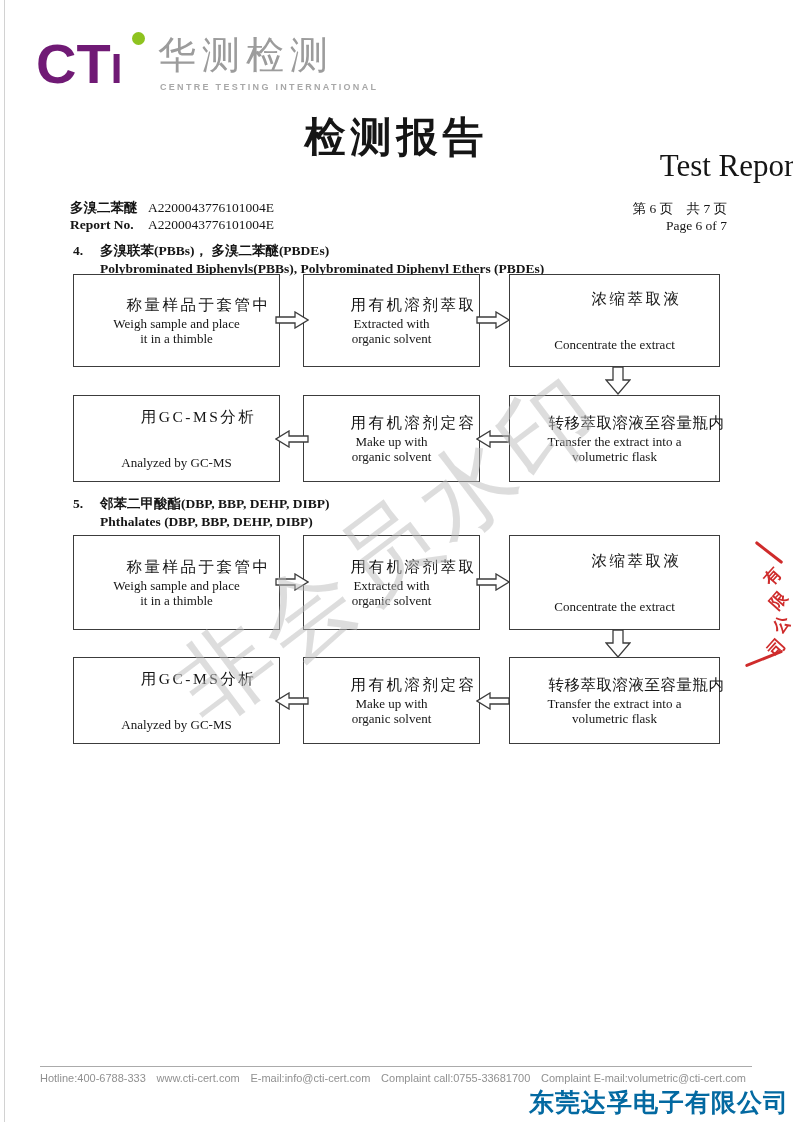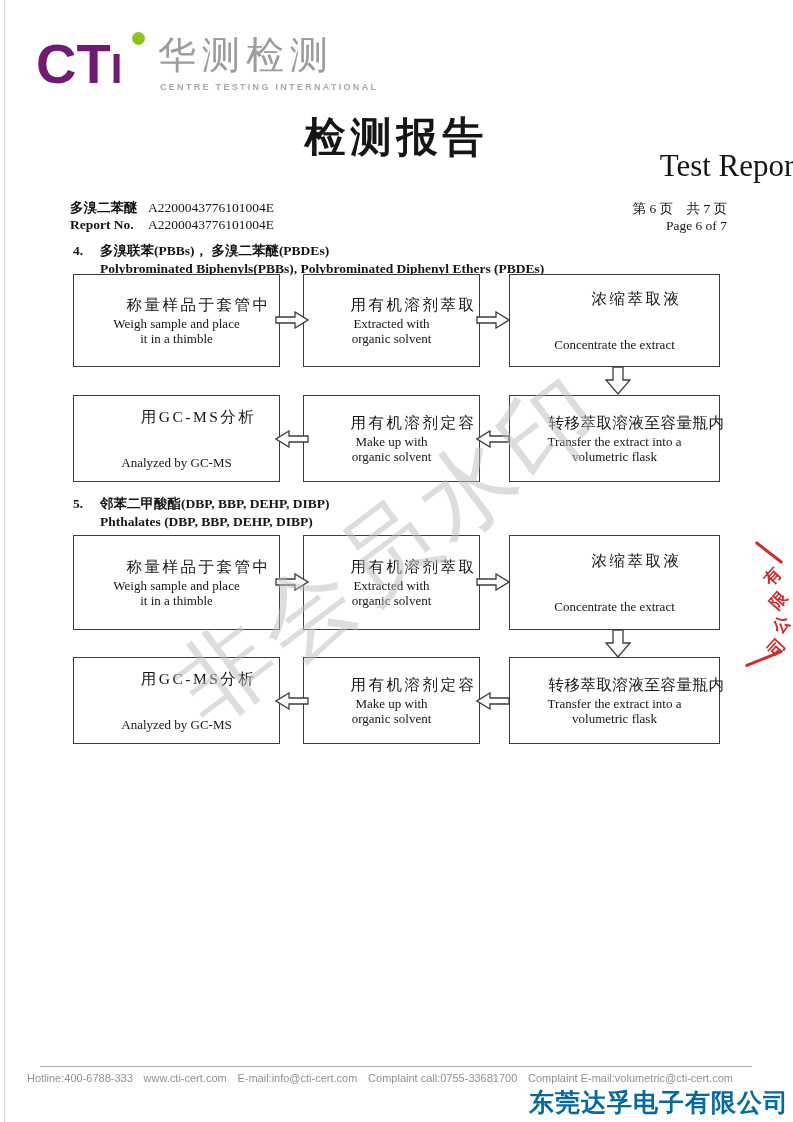--- a/index.html
+++ b/index.html
@@ -97,21 +97,21 @@
   .stamp .ln2 { width:40px; height:3px; left:6px;  top:152px; transform:rotate(-22deg); }
   .stamp .ch { position:absolute; font-weight:bold; font-size:17px; color:#cf2b2b; transform:rotate(-48deg); }
   .stamp .c0 { left:26px; top:60px; }
   .stamp .c1 { left:32px; top:84px; }
   .stamp .c2 { left:35px; top:108px; }
   .stamp .c3 { left:30px; top:131px; }
 
   
   .footer-line { position:absolute; left:40px; top:1066px; width:712px; height:1px; background:#ababab; }
   .footer-row {
-    position:absolute; left:27px; top:1072px; width:706px;
+    position:absolute; left:40px; top:1072px; width:706px;
     display:flex; justify-content:space-between;
     font-family:"Liberation Sans", sans-serif; font-size:11px; color:#909090; white-space:nowrap;
   }
   .company {
     position:absolute; right:4px; top:1086px;
     font-family:"Liberation Sans", sans-serif; font-size:25px; font-weight:bold;
     color:#0369a1; letter-spacing:1px; white-space:nowrap; z-index:32;
   }
 </style>
 </head>

